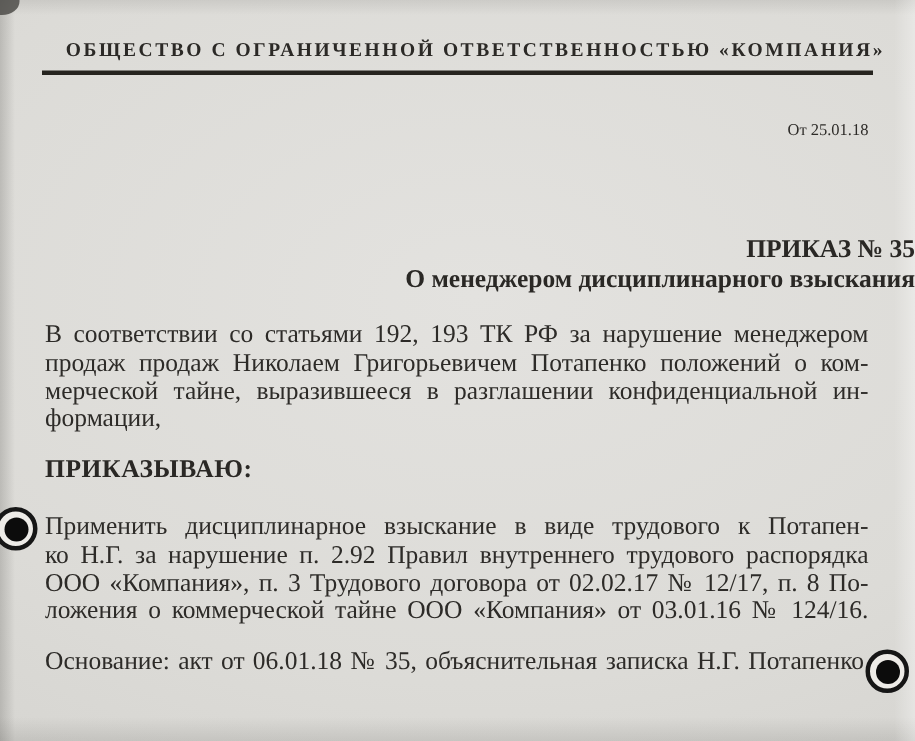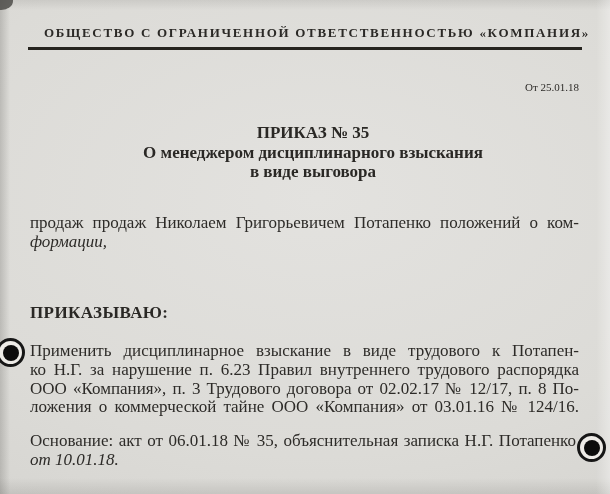--- a/index.html
+++ b/index.html
@@ -51,22 +51,22 @@
     position: absolute;
     top: 67px; left: 30px; right: 31px;
     display: flex;
     justify-content: flex-end;
     font-size: 11px;
     margin-top: 14px;
   }
 
   .title-block {
     position: absolute;
-    top: 123px; left: 0; right: 0;
-    text-align: center;
+    top: 156px; left: 0; right: 0;
+    text-align: right;
     font-weight: bold;
     font-size: 17px;
     line-height: 19.5px;
     color: #2a2825;
     padding-left: 16px;
   }
 
   .jpara {
     position: absolute;
     left: 30px;
@@ -74,21 +74,20 @@
     font-size: 17px;
     line-height: 18.8px;
   }
   .jline {
     text-align: justify;
     text-align-last: justify;
   }
   .jline.short {
     text-align: right;
     text-align-last: left;
-    font-style: italic;
   }
 
   .preamble  { top: 214px; }
   .order-heading {
     position: absolute;
     top: 303px; left: 30px;
     font-size: 17px;
     font-weight: bold;
     letter-spacing: 0.4px;
     color: #2a2825;
@@ -126,40 +125,40 @@
 
   <div class="letterhead-rule"></div>
 
   <div class="meta">
     <span>От 25.01.18</span>
   </div>
 
   <div class="title-block">
     <div>ПРИКАЗ № 35</div>
     <div>О менеджером дисциплинарного взыскания</div>
-    <div>в виде выговора</div>
   </div>
 
   <div class="jpara preamble">
+    <div class="jline">В соответствии со статьями 192, 193 ТК РФ за нарушение менеджером</div>
     <div class="jline">продаж продаж Николаем Григорьевичем Потапенко положений о ком-</div>
+    <div class="jline">мерческой тайне, выразившееся в разглашении конфиденциальной ин-</div>
     <div class="jline short">формации,</div>
   </div>
 
   <div class="order-heading">ПРИКАЗЫВАЮ:</div>
 
   <div class="jpara order-body">
     <div class="jline">Применить дисциплинарное взыскание в виде трудового к Потапен-</div>
-    <div class="jline">ко Н.Г. за нарушение п. 6.23 Правил внутреннего трудового распорядка</div>
+    <div class="jline">ко Н.Г. за нарушение п. 2.92 Правил внутреннего трудового распорядка</div>
     <div class="jline">ООО «Компания», п. 3 Трудового договора от 02.02.17 № 12/17, п. 8 По-</div>
     <div class="jline">ложения о коммерческой тайне ООО «Компания» от 03.01.16 № 124/16.</div>
   </div>
 
   <div class="jpara basis">
     <div class="jline">Основание: акт от 06.01.18 № 35, объяснительная записка Н.Г. Потапенко</div>
-    <div class="jline short">от 10.01.18.</div>
   </div>
 
   <div class="punch punch-left">
     <div class="dot"></div>
   </div>
 
   <div class="punch punch-right">
     <div class="dot"></div>
   </div>
 

